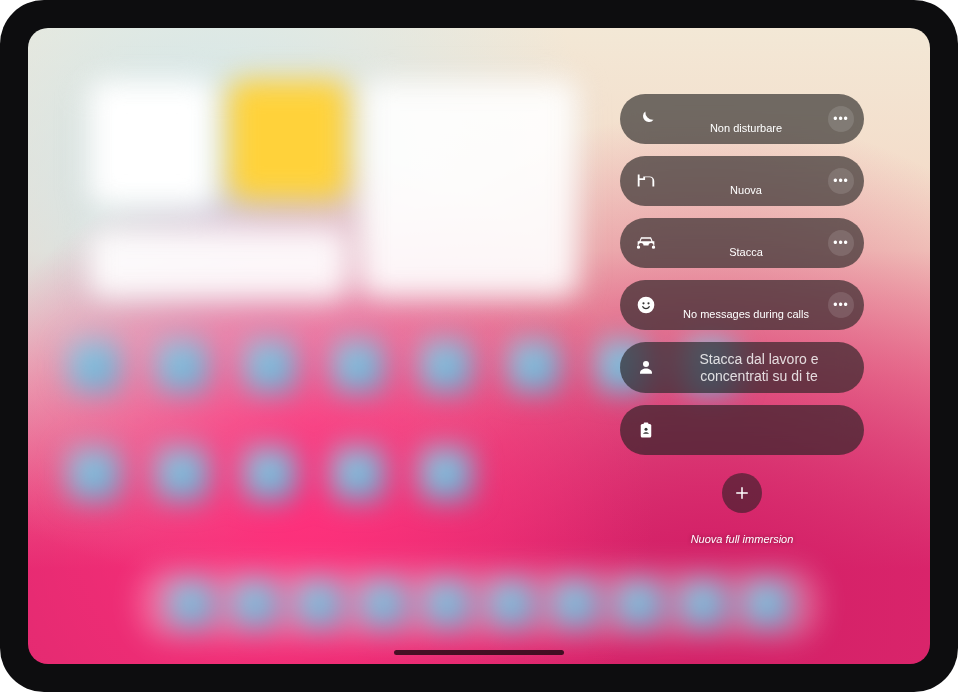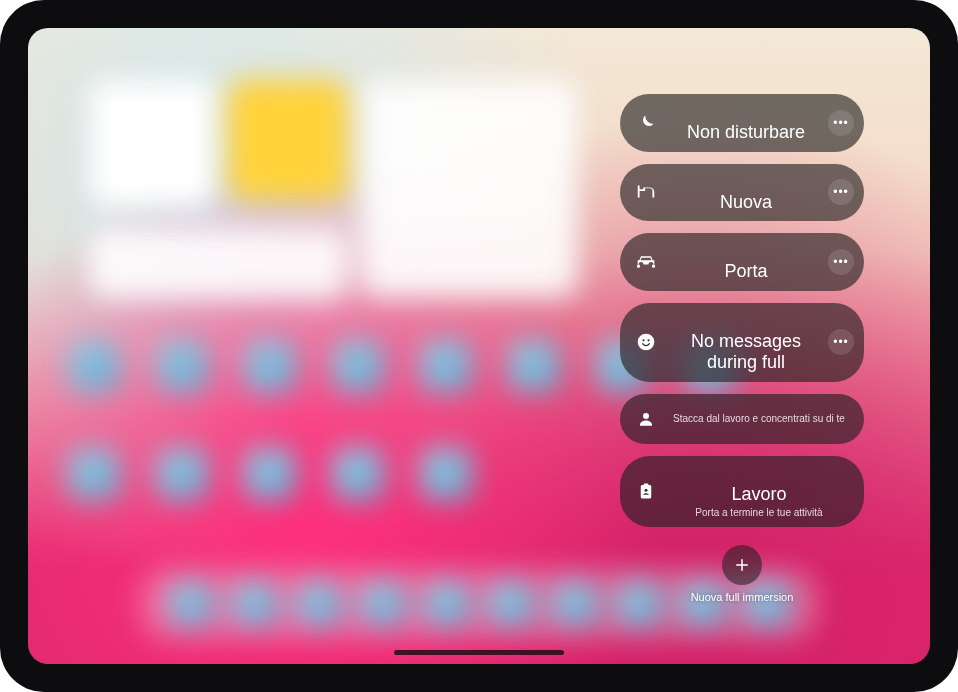--- a/index.html
+++ b/index.html
@@ -86,37 +86,37 @@
     color:#fff;
   }
   .focus-item .more {
     position: absolute; right: 10px; top: 50%; transform: translateY(-50%);
     width: 26px; height: 26px; border-radius: 50%;
     background: rgba(255,255,255,.12);
     display:flex; align-items:center; justify-content:center;
     font-size: 12px; letter-spacing:1px; color:#fff;
   }
   .focus-text { display:flex; flex-direction:column; width:100%; text-align:center; }
-  .focus-title { font-size:18px; font-weight:500; line-height:1.2;margin-top:20px; }
-  .focus-sub   { font-size:10px; font-weight:400; opacity:.82; line-height:1.2; margin-top:1px; }
+  .focus-title { font-size:11px; font-weight:500; line-height:1.2;margin-top:20px; }
+  .focus-sub   { font-size:14px; font-weight:400; opacity:.82; line-height:1.2; margin-top:1px; }
   .focus-item.suggest { padding-right: 16px; }
 
   .new-focus {
     margin-top: 6px;
     display:flex; flex-direction:column; align-items:center;
     color:#fff;
   }
   .new-focus .plus-btn {
     width:40px; height:40px; border-radius:50%;
     background: rgba(30,30,30,.55);
     display:flex; align-items:center; justify-content:center;
     cursor:pointer;
   }
   .new-focus .plus-btn svg { width:18px; height:18px; stroke:#fff; }
-  .new-focus .nf-label { font-size:11px; margin-top:6px; text-align:center; text-shadow:0 0 4px rgba(0,0,0,.4);}
+  .new-focus .nf-label { font-size:11px; margin-top:20px; text-align:center; text-shadow:0 0 4px rgba(0,0,0,.4);font-style:italic;}
 
   svg { display:block; }
 </style>
 </head>
 <body>
 
 <div class="device-frame">
   <div class="screen">
 
     <div class="blur-layer">
@@ -181,36 +181,36 @@
         <span class="more">•••</span>
       </div>
 
       <div class="focus-item">
         <span class="ficon">
           <svg viewBox="0 0 24 24" width="20" height="20" fill="#fff">
               <path d="M5 17a2 2 0 1 1-4 0 2 2 0 0 1 4 0zm18 0a2 2 0 1 1-4 0 2 2 0 0 1 4 0zM20 10l-2-5H6l-2 5H2v5h1a3 3 0 0 1 6 0h6a3 3 0 0 1 6 0h1v-5h-2zM6.7 7h10.6l1.2 3H5.5l1.2-3z"></path>
             </svg>
         </span>
         <div class="focus-text">
-          <span class="focus-title">Porta</span>
+          <span class="focus-title">Stacca</span>
         </div>
         <span class="more">•••</span>
       </div>
 
       <div class="focus-item">
         <span class="ficon">
           <svg viewBox="0 0 24 24" width="20" height="20" fill="#fff">
               <circle cx="12" cy="12" r="10"></circle>
               <circle cx="9" cy="10" r="1.3" fill="#333"></circle>
               <circle cx="15" cy="10" r="1.3" fill="#333"></circle>
               <path d="M8 14c1 1.6 2.4 2.4 4 2.4s3-.8 4-2.4" stroke="#333" stroke-width="1.5" fill="none" stroke-linecap="round"></path>
             </svg>
         </span>
         <div class="focus-text">
-          <span class="focus-title">No messages during full</span>
+          <span class="focus-title">No messages during calls</span>
         </div>
         <span class="more">•••</span>
       </div>
 
       <div class="focus-item suggest">
         <span class="ficon">
           <svg viewBox="0 0 24 24" width="18" height="18" fill="#fff">
               <circle cx="12" cy="8" r="4"></circle>
               <path d="M4 20c0-4 4-6 8-6s8 2 8 6v1H4v-1z"></path>
             </svg>
@@ -222,24 +222,20 @@
 
       <div class="focus-item suggest">
         <span class="ficon">
           <svg viewBox="0 0 24 24" width="18" height="18" fill="#fff">
               <rect x="5" y="4" width="14" height="18" rx="2"></rect>
               <rect x="9" y="2" width="6" height="4" rx="1" fill="#fff"></rect>
               <circle cx="12" cy="11" r="2" fill="#333"></circle>
               <path d="M8 17c1-2 3-2 4-2s3 0 4 2" fill="#333"></path>
             </svg>
         </span>
-        <div class="focus-text">
-          <span class="focus-title">Lavoro</span>
-          <span class="focus-sub">Porta a termine le tue attività</span>
-        </div>
       </div>
 
       <div class="new-focus">
         <div class="plus-btn">
           <svg viewBox="0 0 24 24">
               <path d="M12 5v14M5 12h14" stroke="#fff" stroke-width="2" stroke-linecap="round"></path>
             </svg>
         </div>
         <span class="nf-label">Nuova full immersion</span>
       </div>

